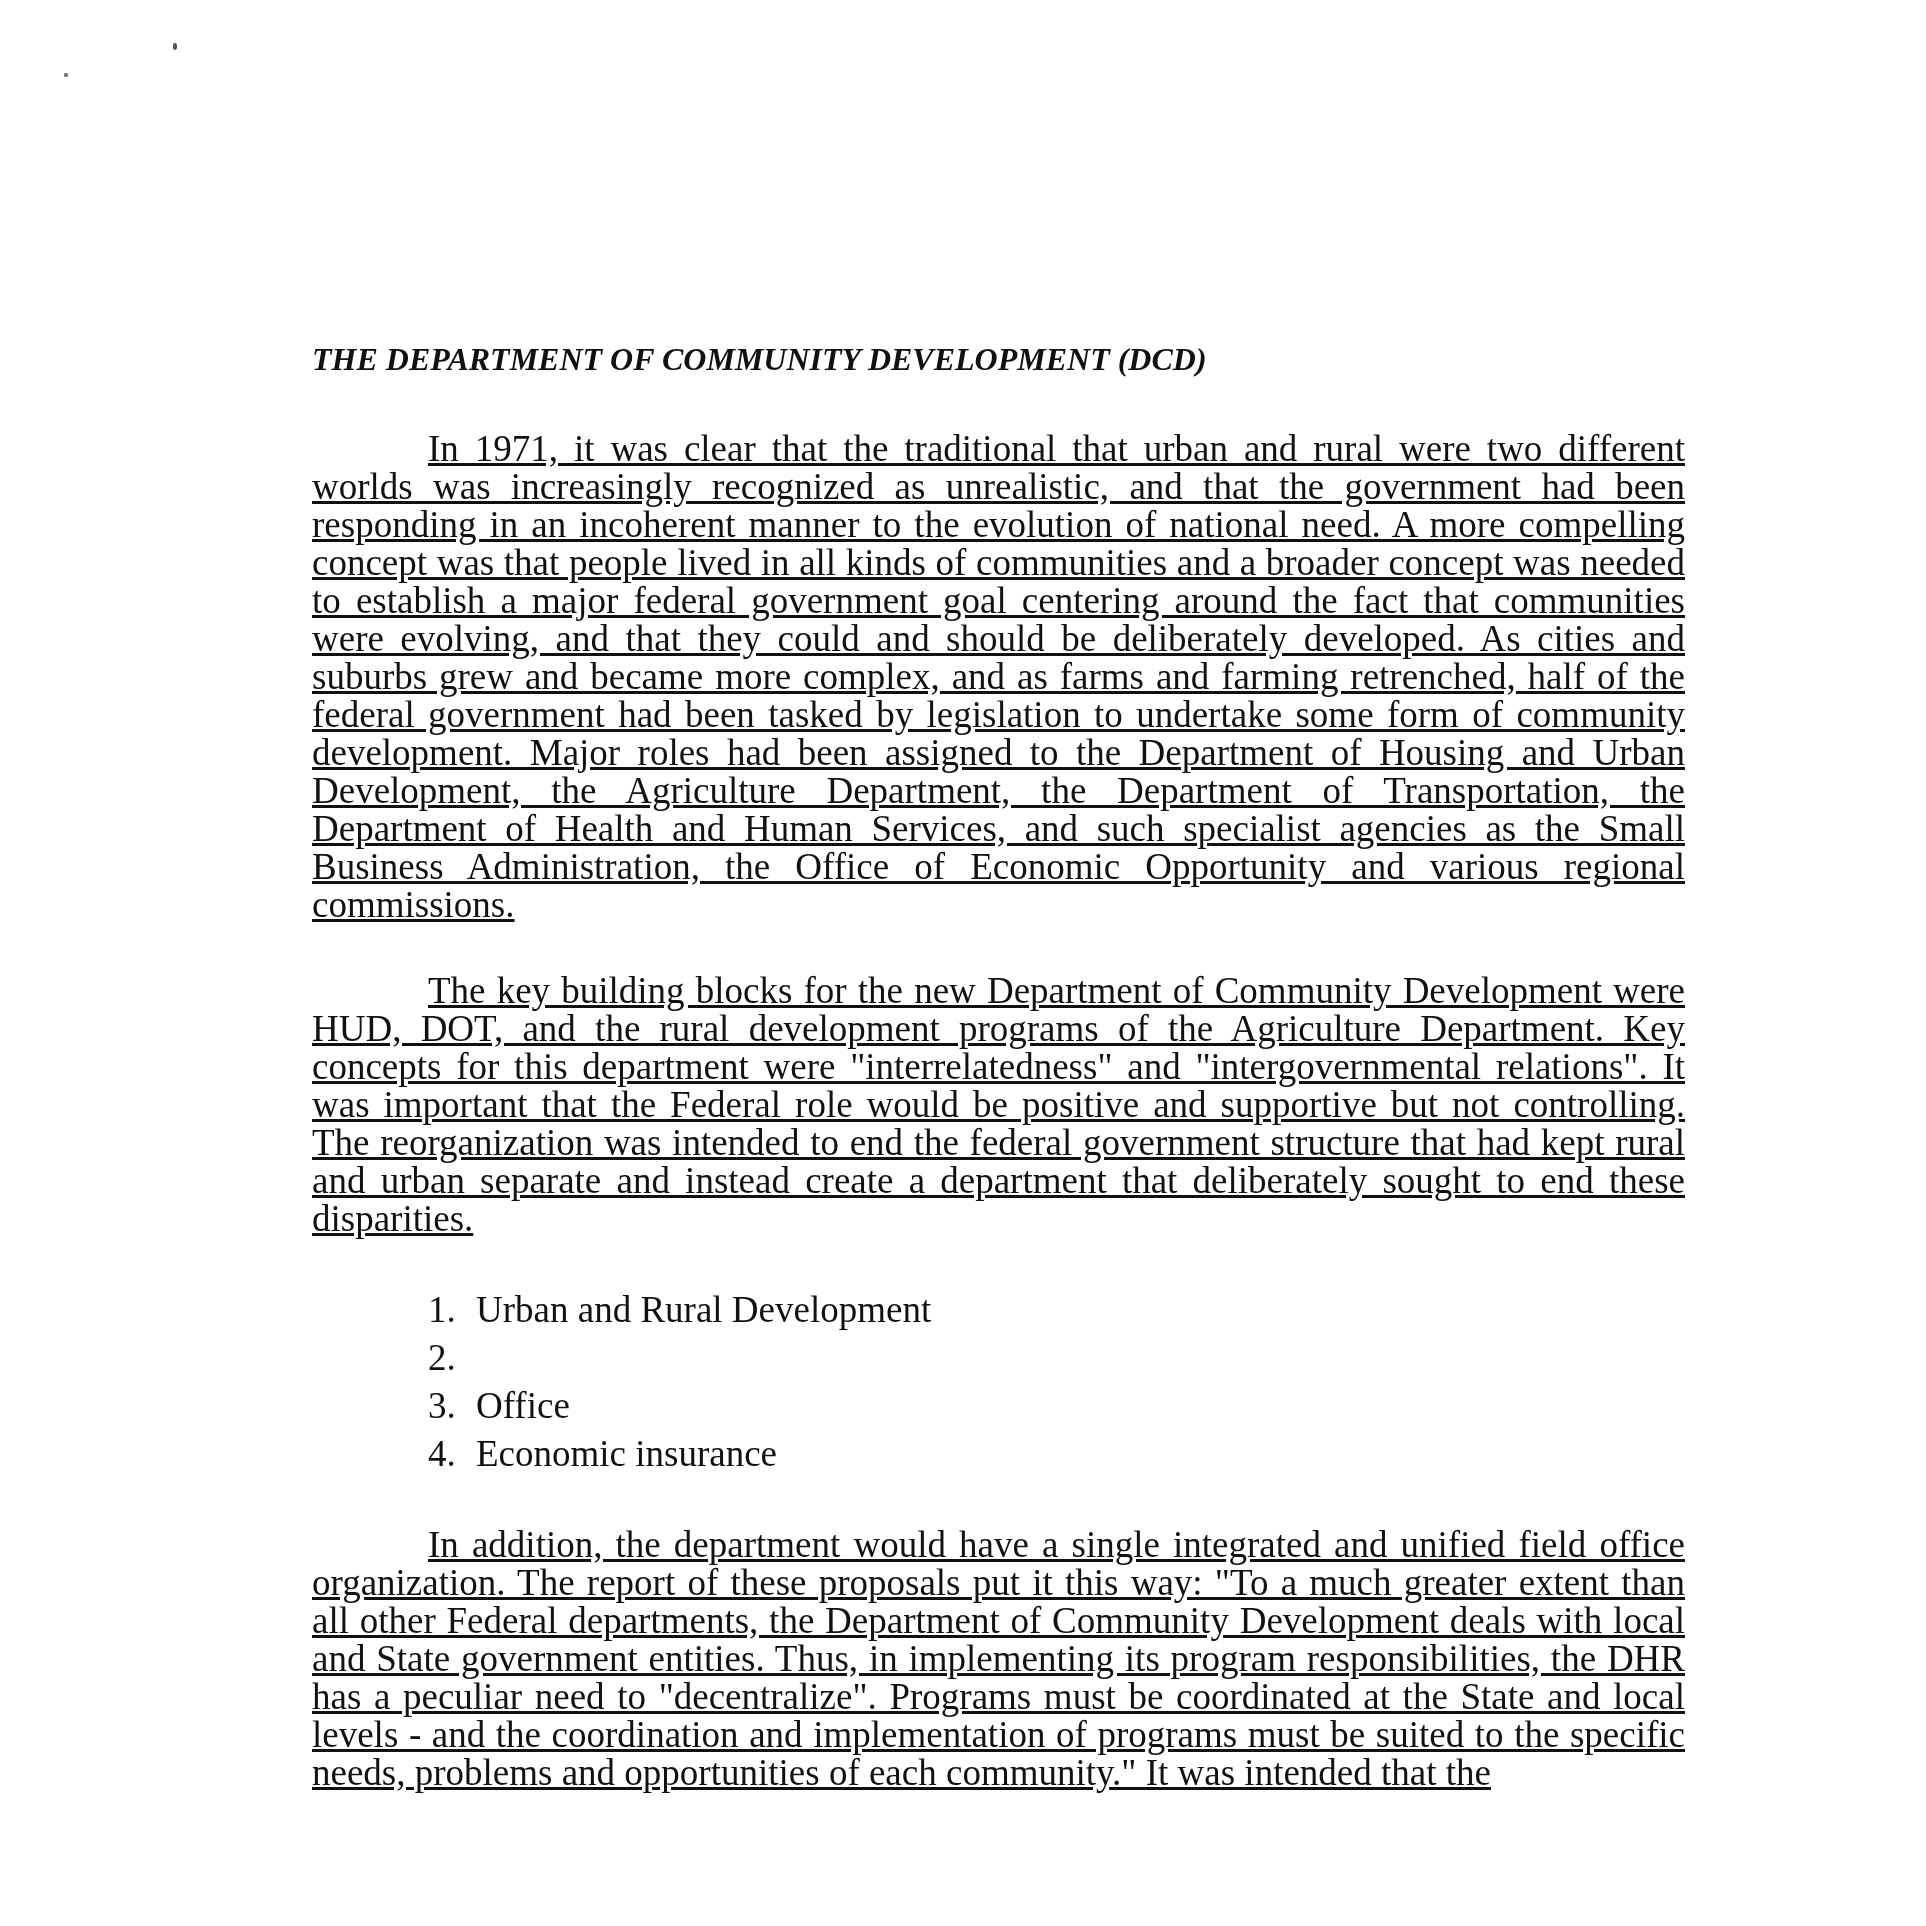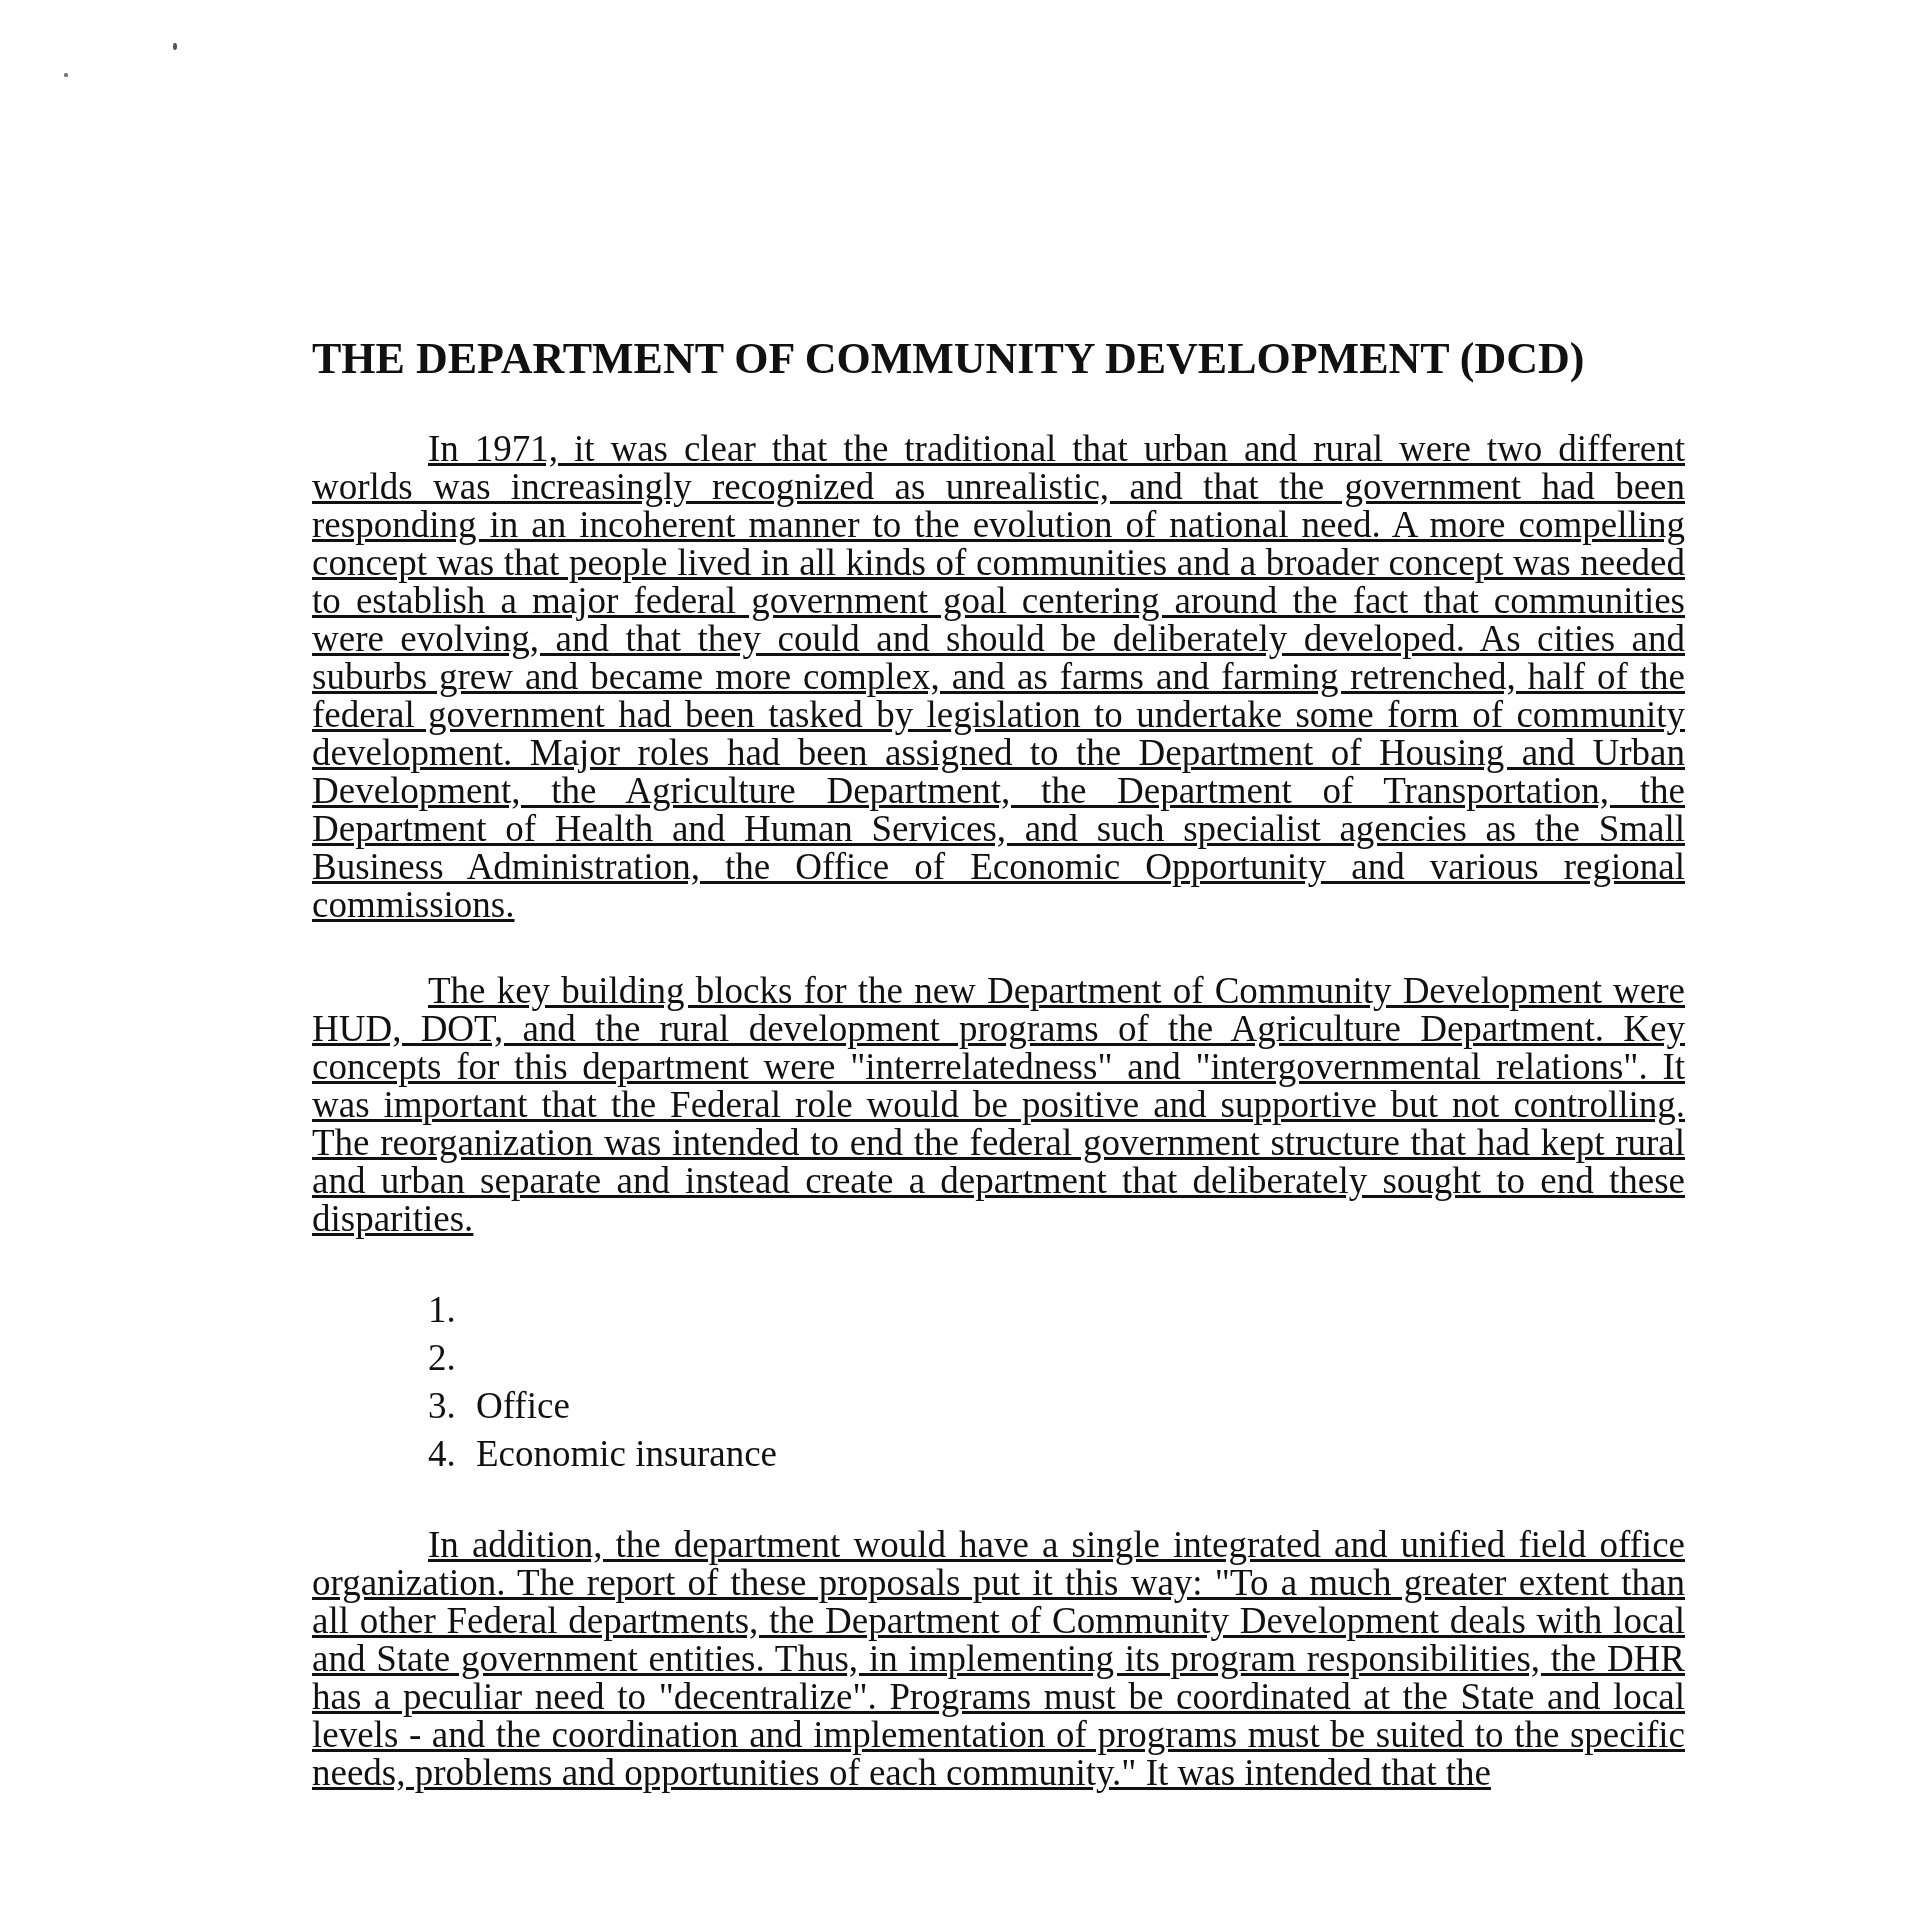--- a/index.html
+++ b/index.html
@@ -24,25 +24,26 @@
     .speck-b { left: 64px; top: 73px; width: 3.5px; height: 3.9px; background: #777; }
 
     .page {
       position: absolute;
       left: 312px;
       top: 335px;
       width: 1373px;
     }
     .doc-title {
       font-weight: bold;
-      font-size: 44px;
+      font-size: 32px;
       line-height: 48px;
       margin: 0 0 47px 0;
       letter-spacing: 0;
       white-space: nowrap;
+      font-style: italic;
     }
     .para {
       font-size: 37px;
       line-height: 38px;
       text-align: justify;
       text-indent: 116px;
       margin: 0 0 48px 0;
       hyphens: none;
       text-decoration: underline;
     }
@@ -79,20 +80,21 @@
   <h1 class="doc-title">THE DEPARTMENT OF COMMUNITY DEVELOPMENT (DCD)</h1>
 
   <p class="para">In 1971, it was clear that the traditional that urban and rural were two different worlds was increasingly recognized as unrealistic, and that the government had been responding in an incoherent manner to the evolution of national need.  A more compelling concept was that people lived in all kinds of communities and a broader concept was needed to establish a major federal government goal centering around the fact that communities were evolving, and that they could and should be deliberately developed.  As cities and suburbs grew and became more complex, and as farms and farming retrenched, half of the federal government had been tasked by legislation to undertake some form of community development.  Major roles had been assigned to the Department of Housing and Urban Development, the Agriculture Department, the Department of Transportation, the Department of Health and Human Services, and such specialist agencies as the Small Business Administration, the Office of Economic Opportunity and various regional commissions.</p>
 
   <p class="para">The key building blocks for the new Department of Community Development were HUD, DOT, and the rural development programs of the Agriculture Department.  Key concepts for this department were "interrelatedness" and "intergovernmental relations".  It was important that the Federal role would be positive and supportive but not controlling.  The reorganization was intended to end the federal government structure that had kept rural and urban separate and instead create a department that deliberately sought to end these disparities.</p>
 
 
   <ol class="admin-list">
     <li>
       <span class="num">1.</span>
+      <span>Urban and Rural Development</span>
     </li>
     <li>
       <span class="num">2.</span>
     </li>
     <li>
       <span class="num">3.</span>
       <span>Office</span>
     </li>
     <li>
       <span class="num">4.</span>

